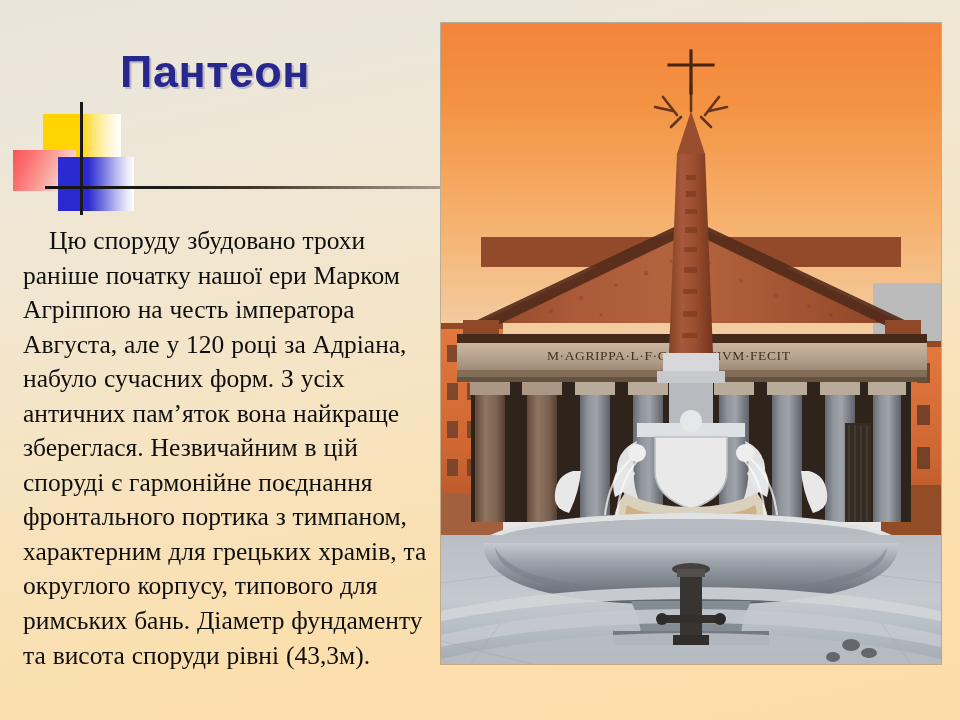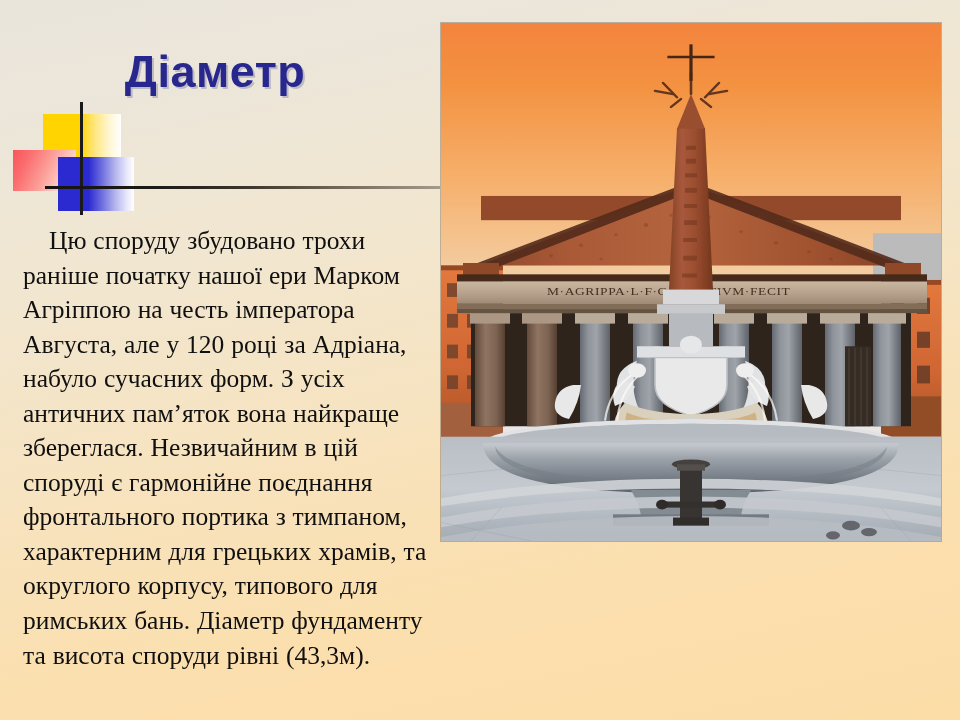--- a/index.html
+++ b/index.html
@@ -103,33 +103,33 @@
     text-align: left;
     word-spacing: 0.5px;
   }
 
   
   #photo {
     position: absolute;
     left: 441px;
     top: 23px;
     width: 500px;
-    height: 518px;
+    height: 641px;
     overflow: hidden;
     background: #cfd6de;
     box-shadow: 0 0 0 1px rgba(90,70,50,0.35);
   }
   #photo svg { display: block; width: 100%; height: 100%; }
 </style>
 </head>
 <body>
 
 <div id="slide">
 
-  <div id="title">Діаметр</div>
+  <div id="title">Пантеон</div>
 
   <div id="deco">
     <div class="deco-yellow"></div>
     <div class="deco-red"></div>
     <div class="deco-blue"></div>
     <div class="deco-vline"></div>
     <div class="deco-hline"></div>
   </div>
 
   <div id="body-text">Цю споруду збудовано трохи раніше початку нашої ери Марком Агріппою на честь імператора Августа, але у 120 році за Адріана, набуло сучасних форм. З усіх античних  пам’яток вона найкраще збереглася. Незвичайним в цій споруді є гармонійне поєднання фронтального портика з тимпаном, характерним для грецьких храмів,  та округлого корпусу, типового для римських бань. Діаметр фундаменту та висота споруди рівні  (43,3м).</div>

